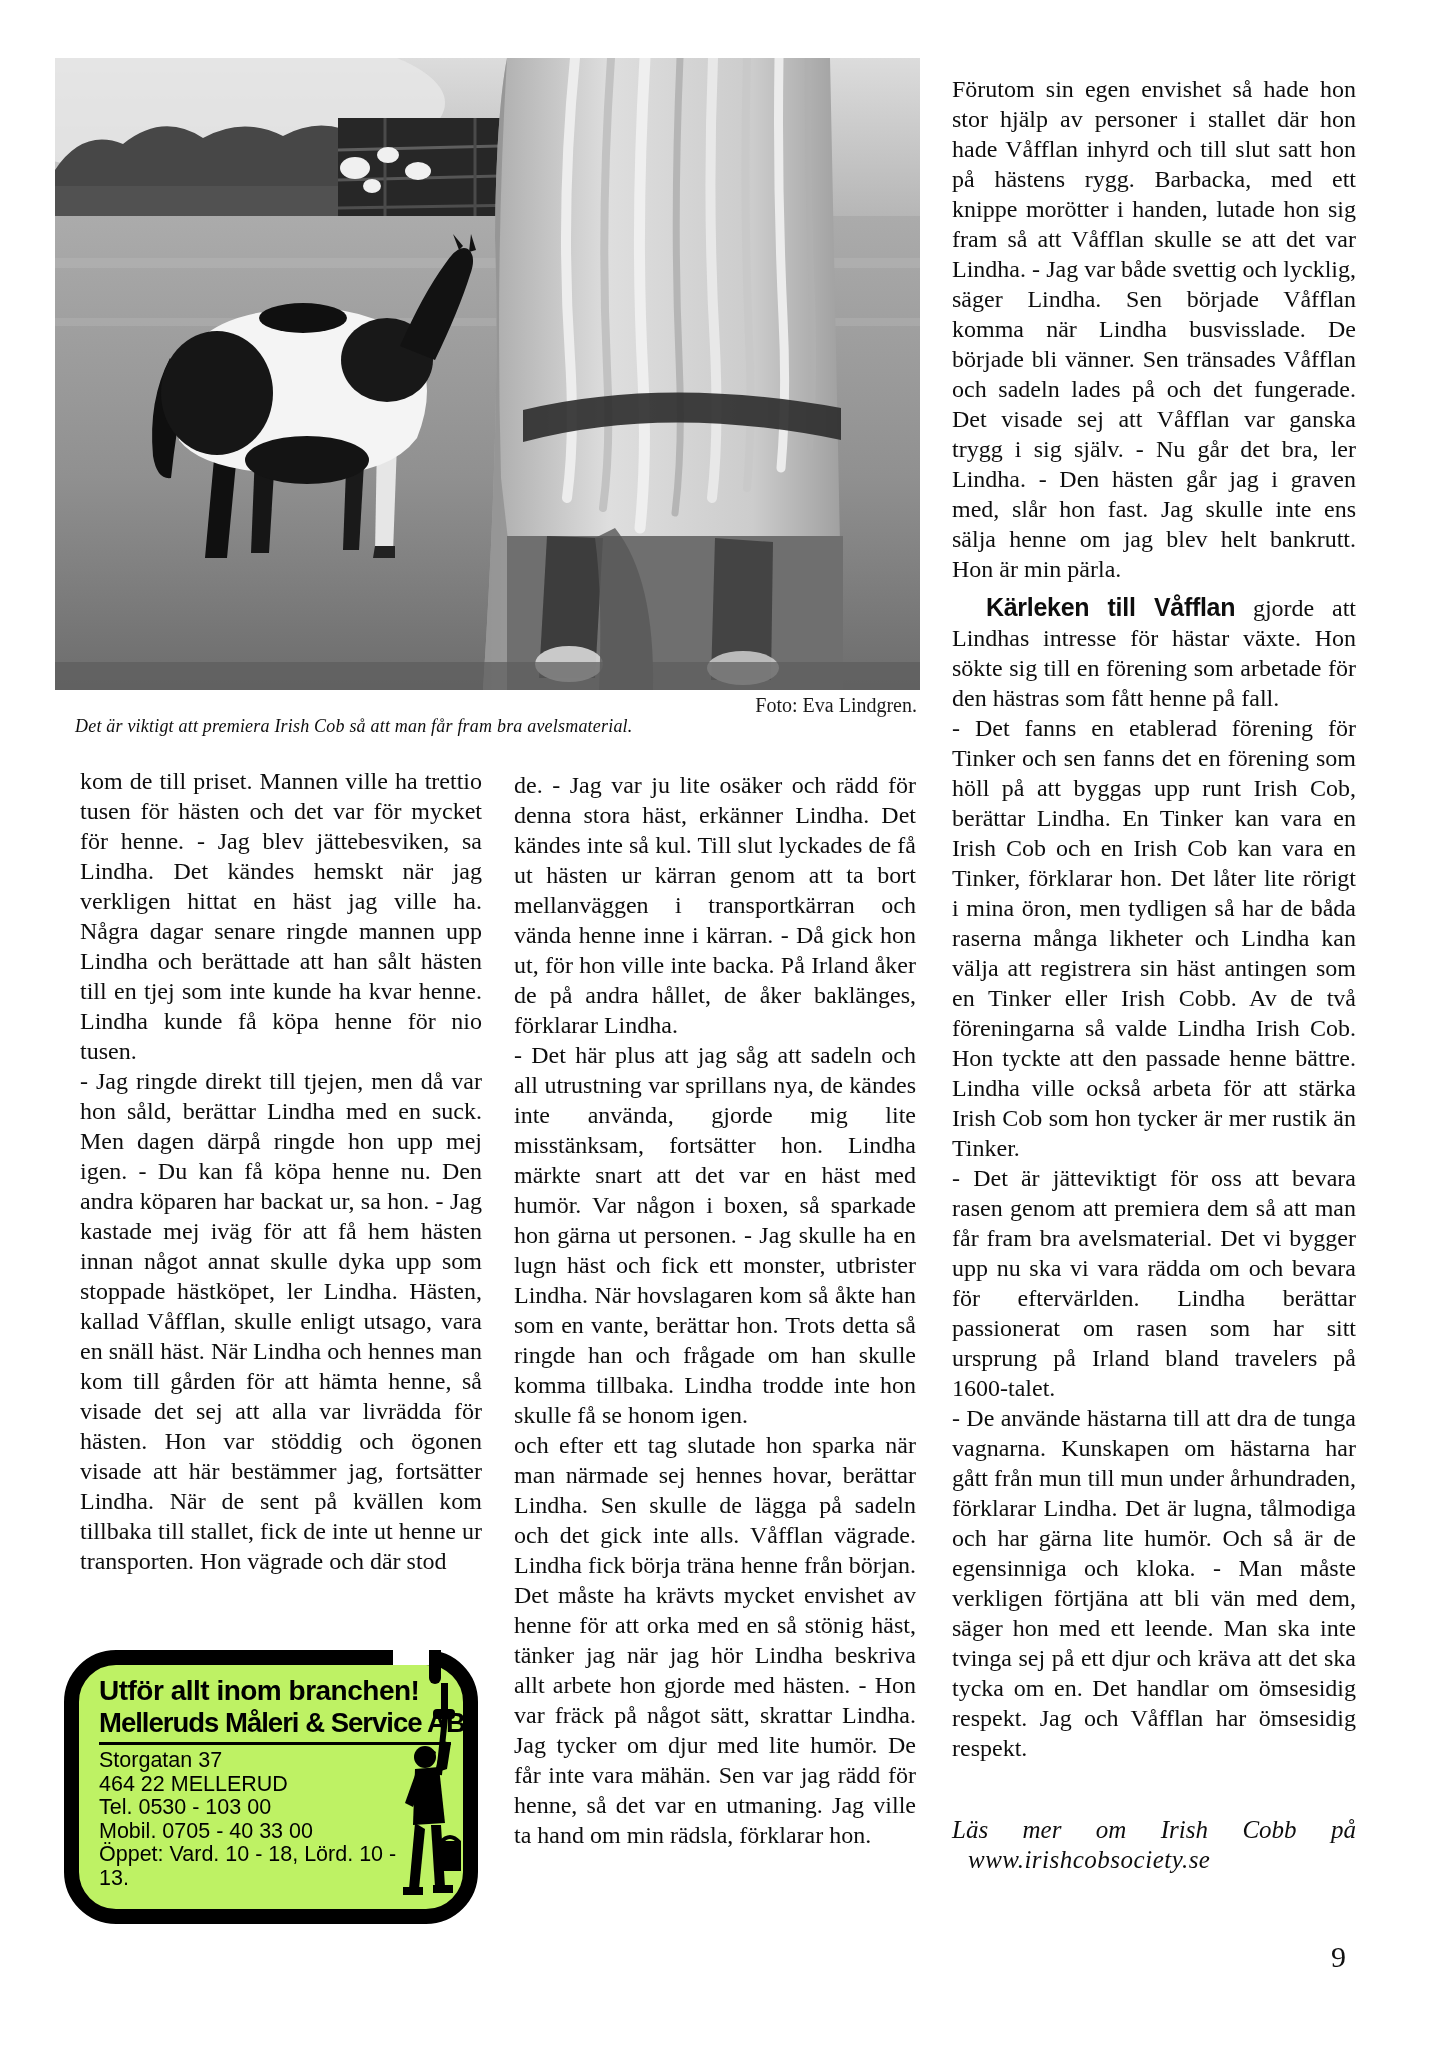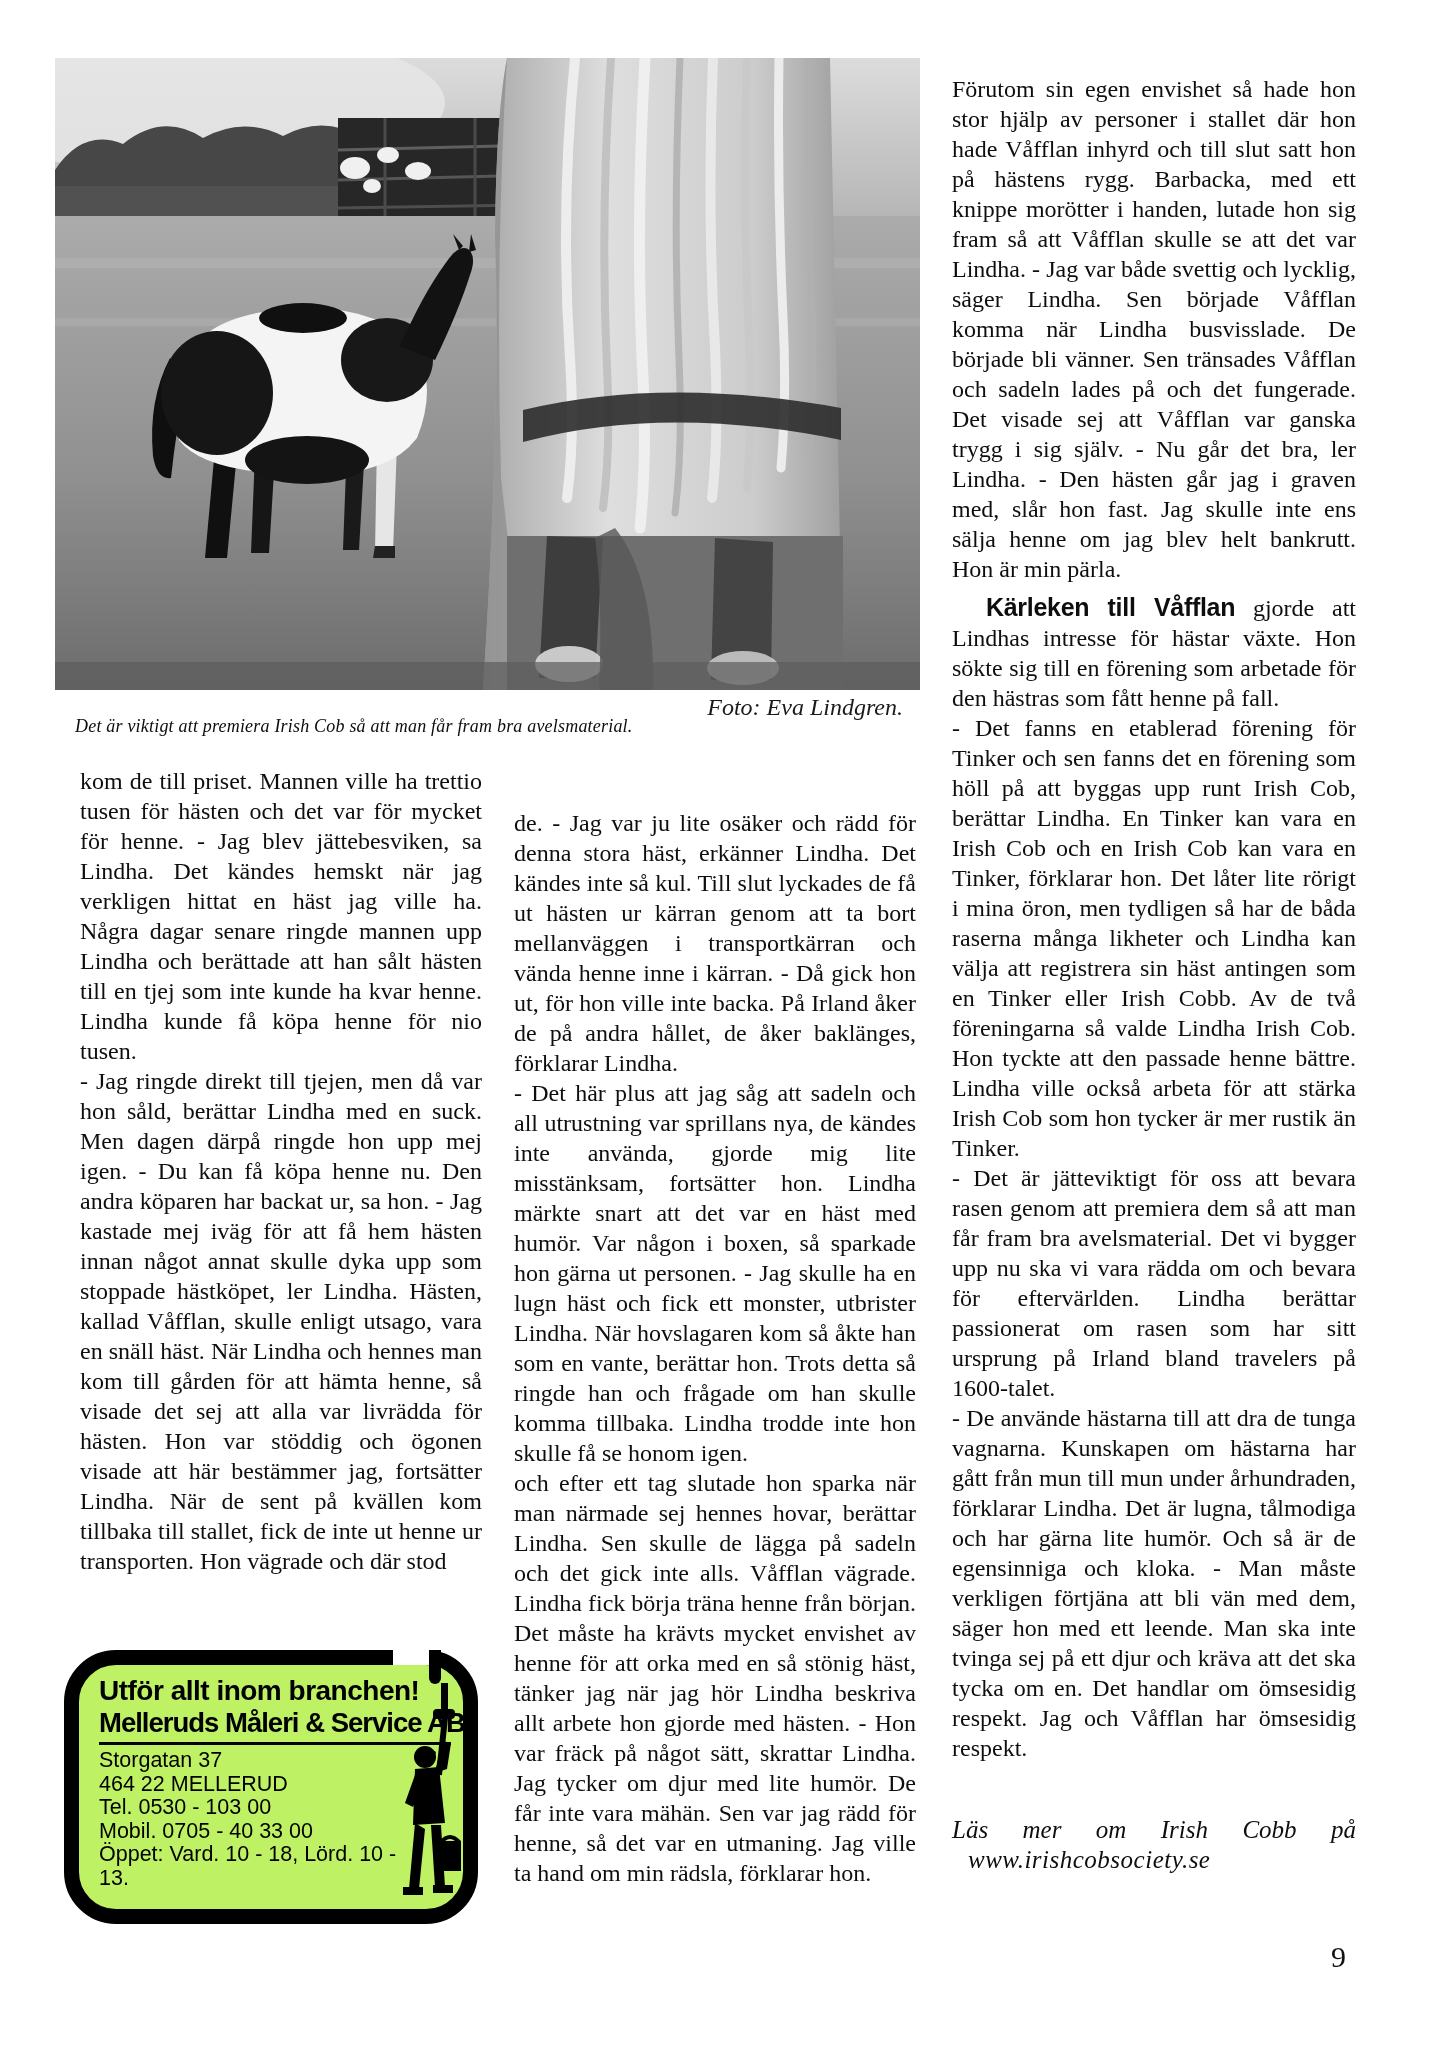--- a/index.html
+++ b/index.html
@@ -4,29 +4,29 @@
 <style>
   html,body{margin:0;padding:0;background:#e9e9e9;}
   .page{
     position:relative;width:1455px;height:2047px;background:#ffffff;
     margin:0 auto;overflow:hidden;
     font-family:"Liberation Serif", serif;color:#111;
   }
   
   .photo{position:absolute;left:55px;top:58px;width:865px;height:632px;overflow:hidden;background:#9a9a9a;}
   .photo svg{display:block;}
-  .credit{position:absolute;left:41px;top:694px;width:862px;text-align:right;
-    font-style:italic;font-size:24px;color:#1a1a1a;}
+  .credit{position:absolute;left:55px;top:694px;width:862px;text-align:right;
+    font-size:20px;color:#1a1a1a;}
   .caption{position:absolute;left:75px;top:716px;width:860px;
     font-style:italic;font-size:18px;letter-spacing:.2px;color:#0d0d0d;}
   
   .col{position:absolute;font-size:24px;line-height:30px;text-align:justify;color:#0e0e0e;}
   .col p{margin:0;}
   .col1{left:80px;top:766px;width:402px;}
-  .col2{left:514px;top:808px;width:402px;}
+  .col2{left:514px;top:770px;width:402px;}
   .col3{left:952px;top:74px;width:404px;}
   .lead-bold{font-family:"Liberation Sans", sans-serif;font-weight:bold;font-size:25px;letter-spacing:-0.3px;}
   .indent{text-indent:34px;}
   .mt8{margin-top:8px !important;}
   .sec-heading{font-family:"Liberation Sans", sans-serif;font-weight:bold;font-size:26px;
     text-align:center;letter-spacing:-0.3px;margin:14px 0 6px 0 !important;text-indent:0;}
   .readmore{margin-top:52px !important;font-style:italic;font-size:25px;}
   .readmore .spread{display:block;text-align:justify;text-align-last:justify;margin-top:17px;}
   .readmore .url{display:block;letter-spacing:.5px;margin-left:16px;}
   .pagenum{position:absolute;left:1286px;top:1940px;width:60px;text-align:right;font-size:30px;color:#111;}

